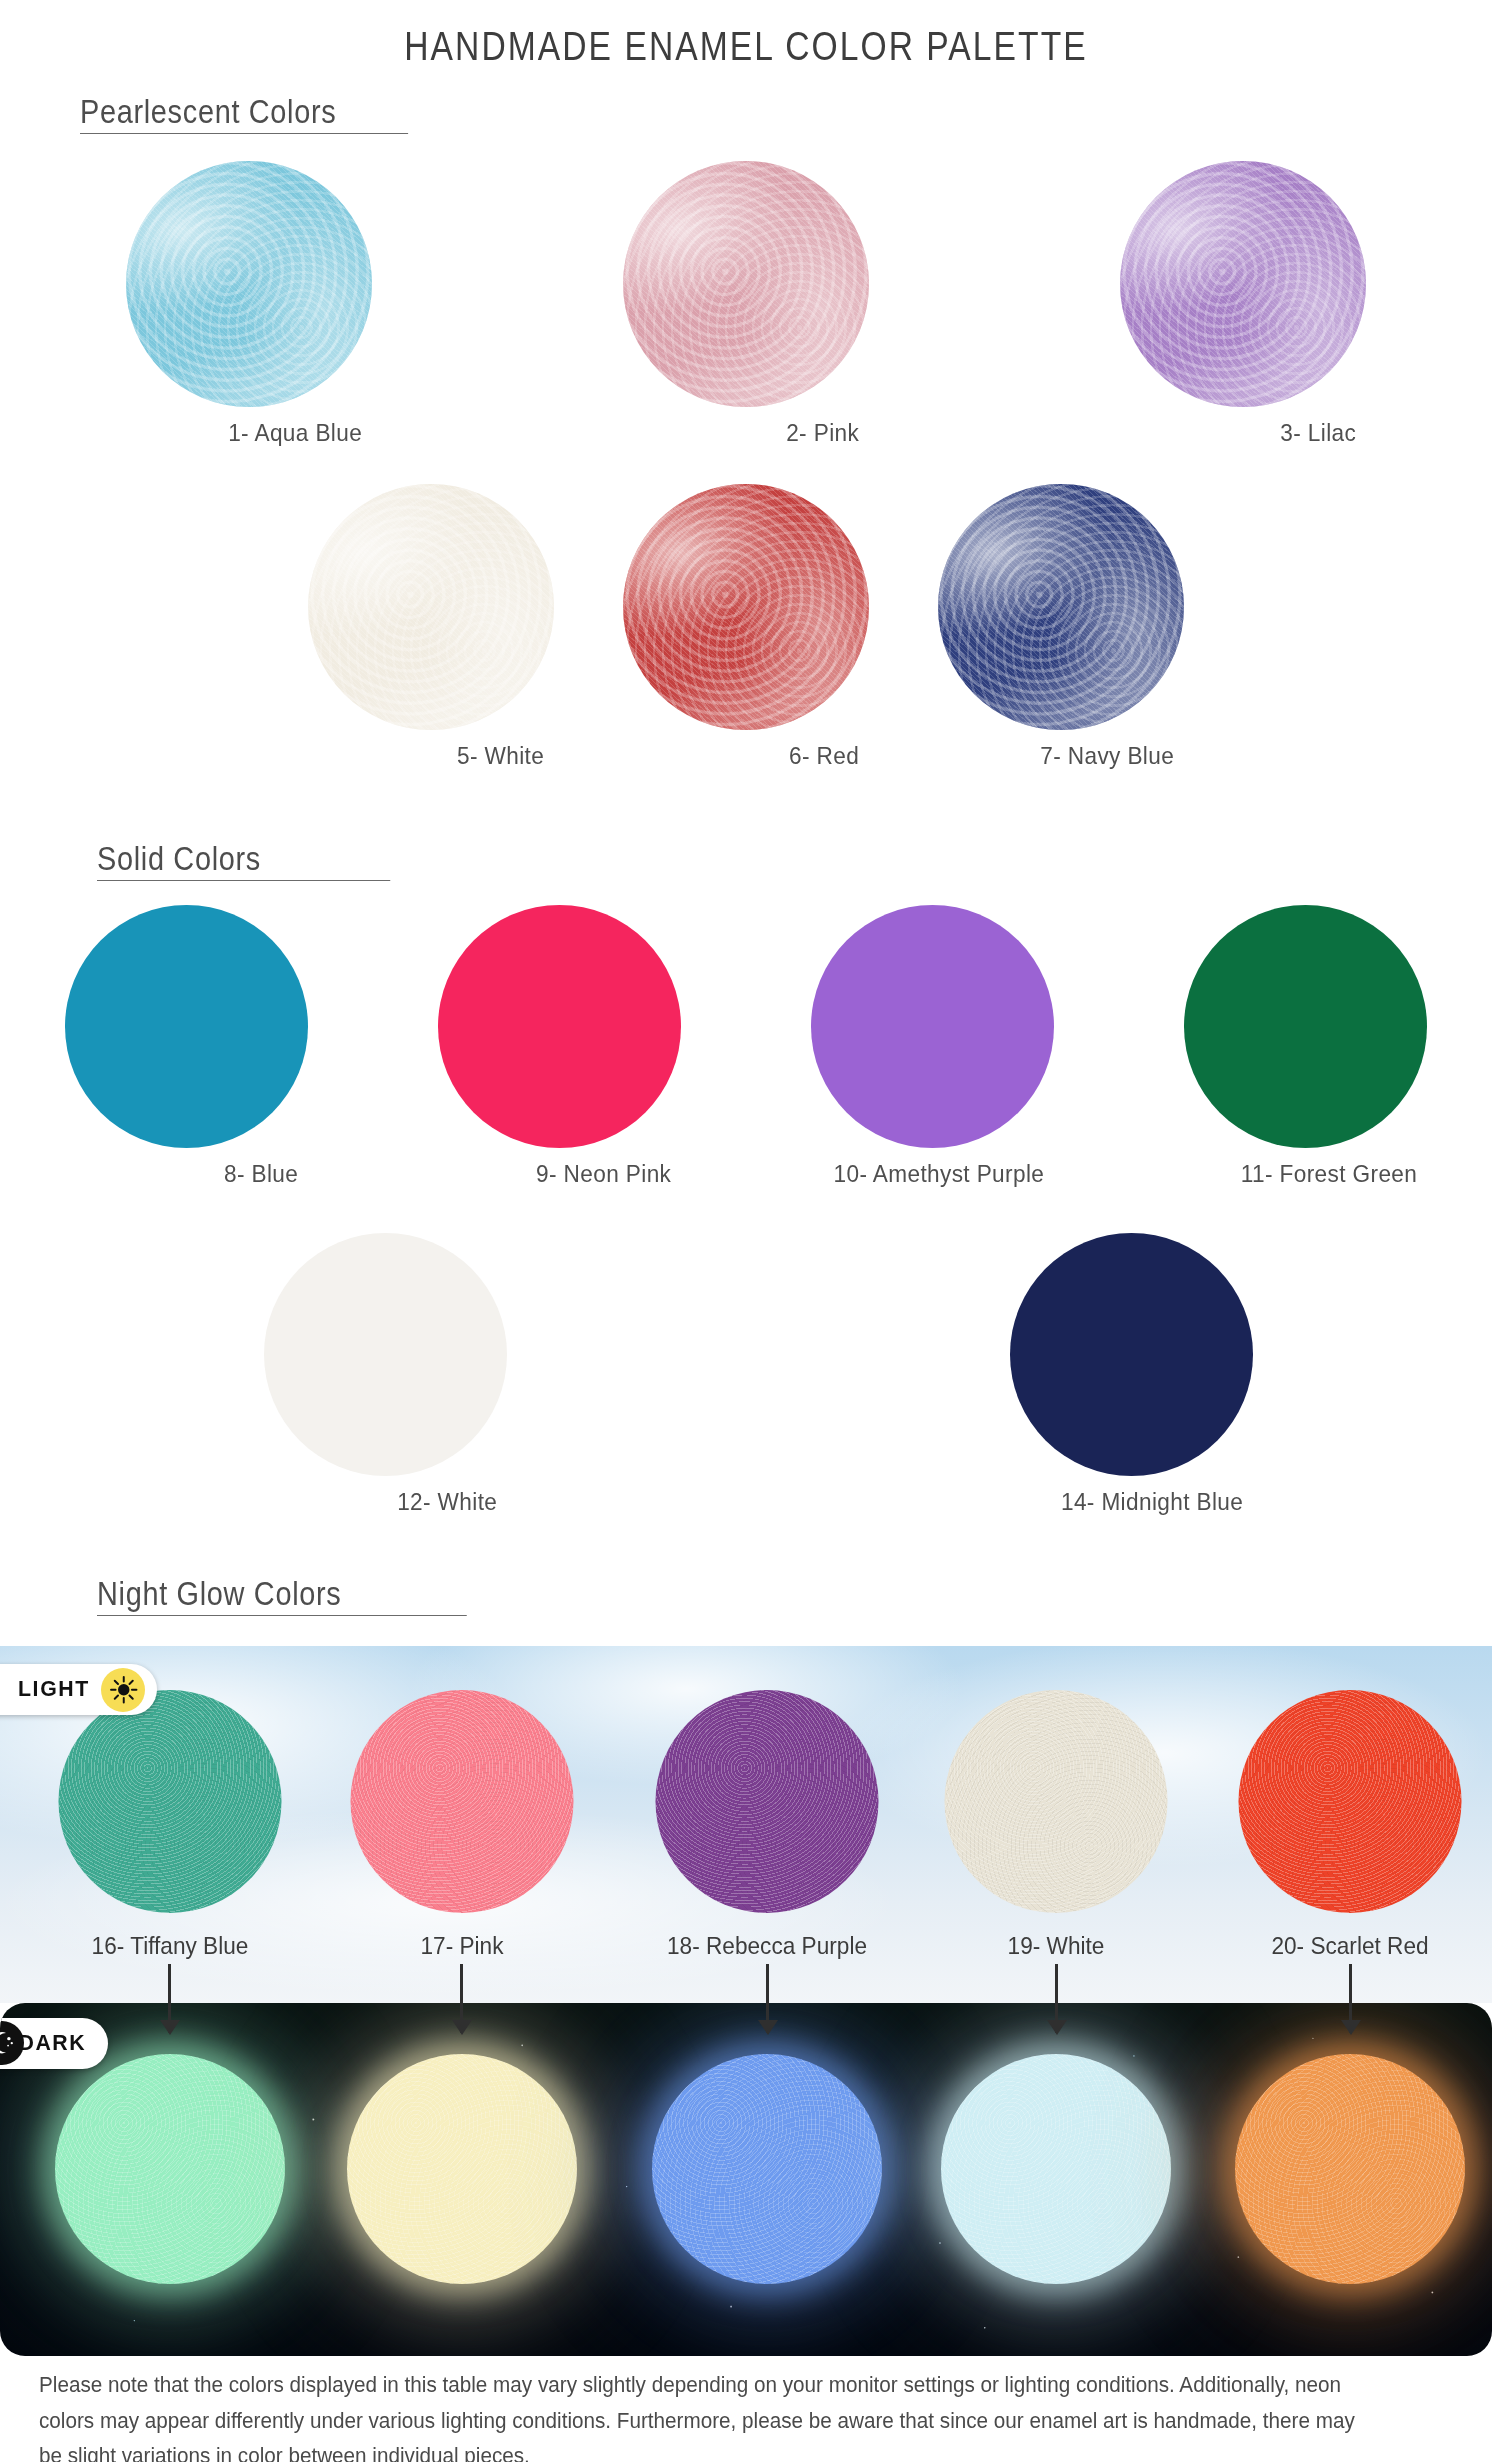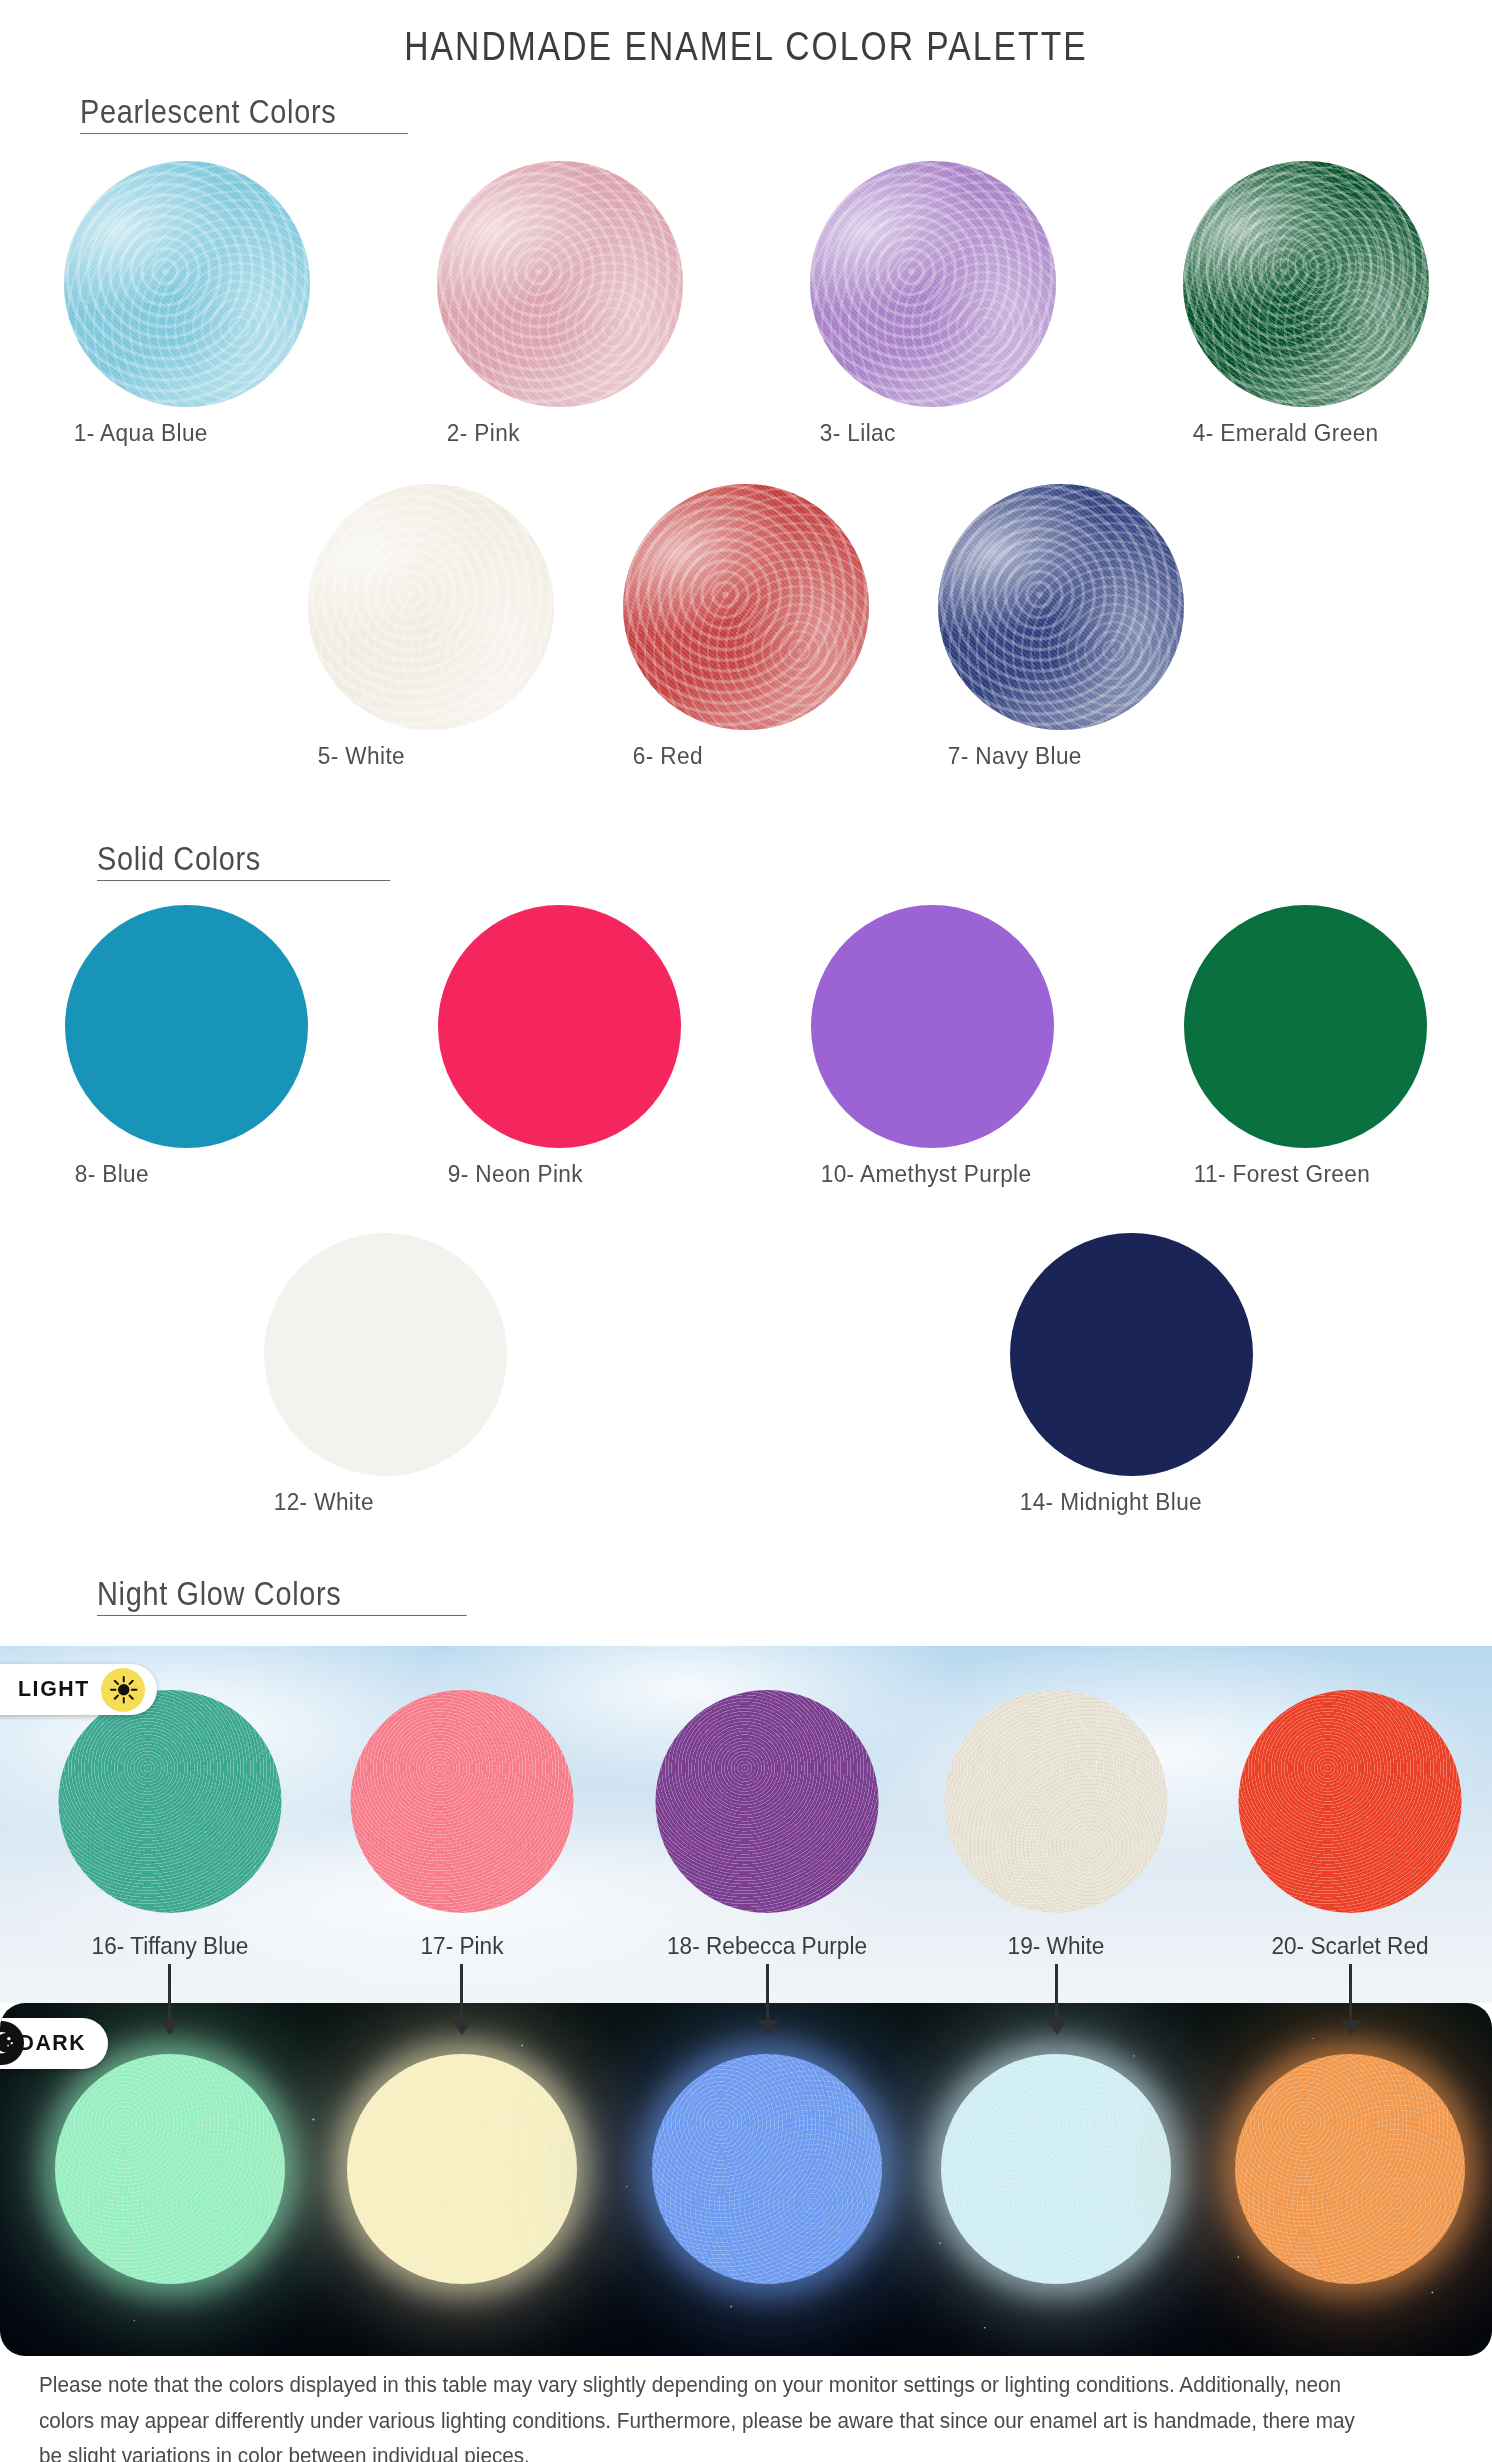--- a/index.html
+++ b/index.html
@@ -39,21 +39,21 @@
     margin-top: 1.6px;
   }
 
   
   .grid {
     position: absolute;
     display: flex;
     width: 100%;
     justify-content: space-around;
   }
-  .cell { text-align: left; }
+  .cell { text-align: right; }
   .label {
     font-size: 24.6px;
     color: #4f4f4f;
     font-weight: 300;
     letter-spacing: 0.4px;
     margin-top: 11.5px;
     transform: scaleX(0.92);
     white-space: nowrap;
   }
 
@@ -243,24 +243,20 @@
       <div class="label">1- Aqua Blue</div>
     </div>
     <div class="cell">
       <div class="swatch pearl" style="width: 246px; height: 246px; background: rgb(218, 160, 171);"></div>
       <div class="label">2- Pink</div>
     </div>
     <div class="cell">
       <div class="swatch pearl" style="width: 246px; height: 246px; background: rgb(166, 127, 198);"></div>
       <div class="label">3- Lilac</div>
     </div>
-    <div class="cell">
-      <div class="swatch pearl dark" style="width: 246px; height: 246px; background: rgb(12, 77, 42);"></div>
-      <div class="label">4- Emerald Green</div>
-    </div>
   </div>
 <div class="grid" id="pearl-row2" style="top:484px; width:944px; left:274px;">
     <div class="cell">
       <div class="swatch pearl" style="width: 246px; height: 246px; background: rgb(241, 236, 225);"></div>
       <div class="label">5- White</div>
     </div>
     <div class="cell">
       <div class="swatch pearl" style="width: 246px; height: 246px; background: rgb(196, 64, 63);"></div>
       <div class="label">6- Red</div>
     </div>

